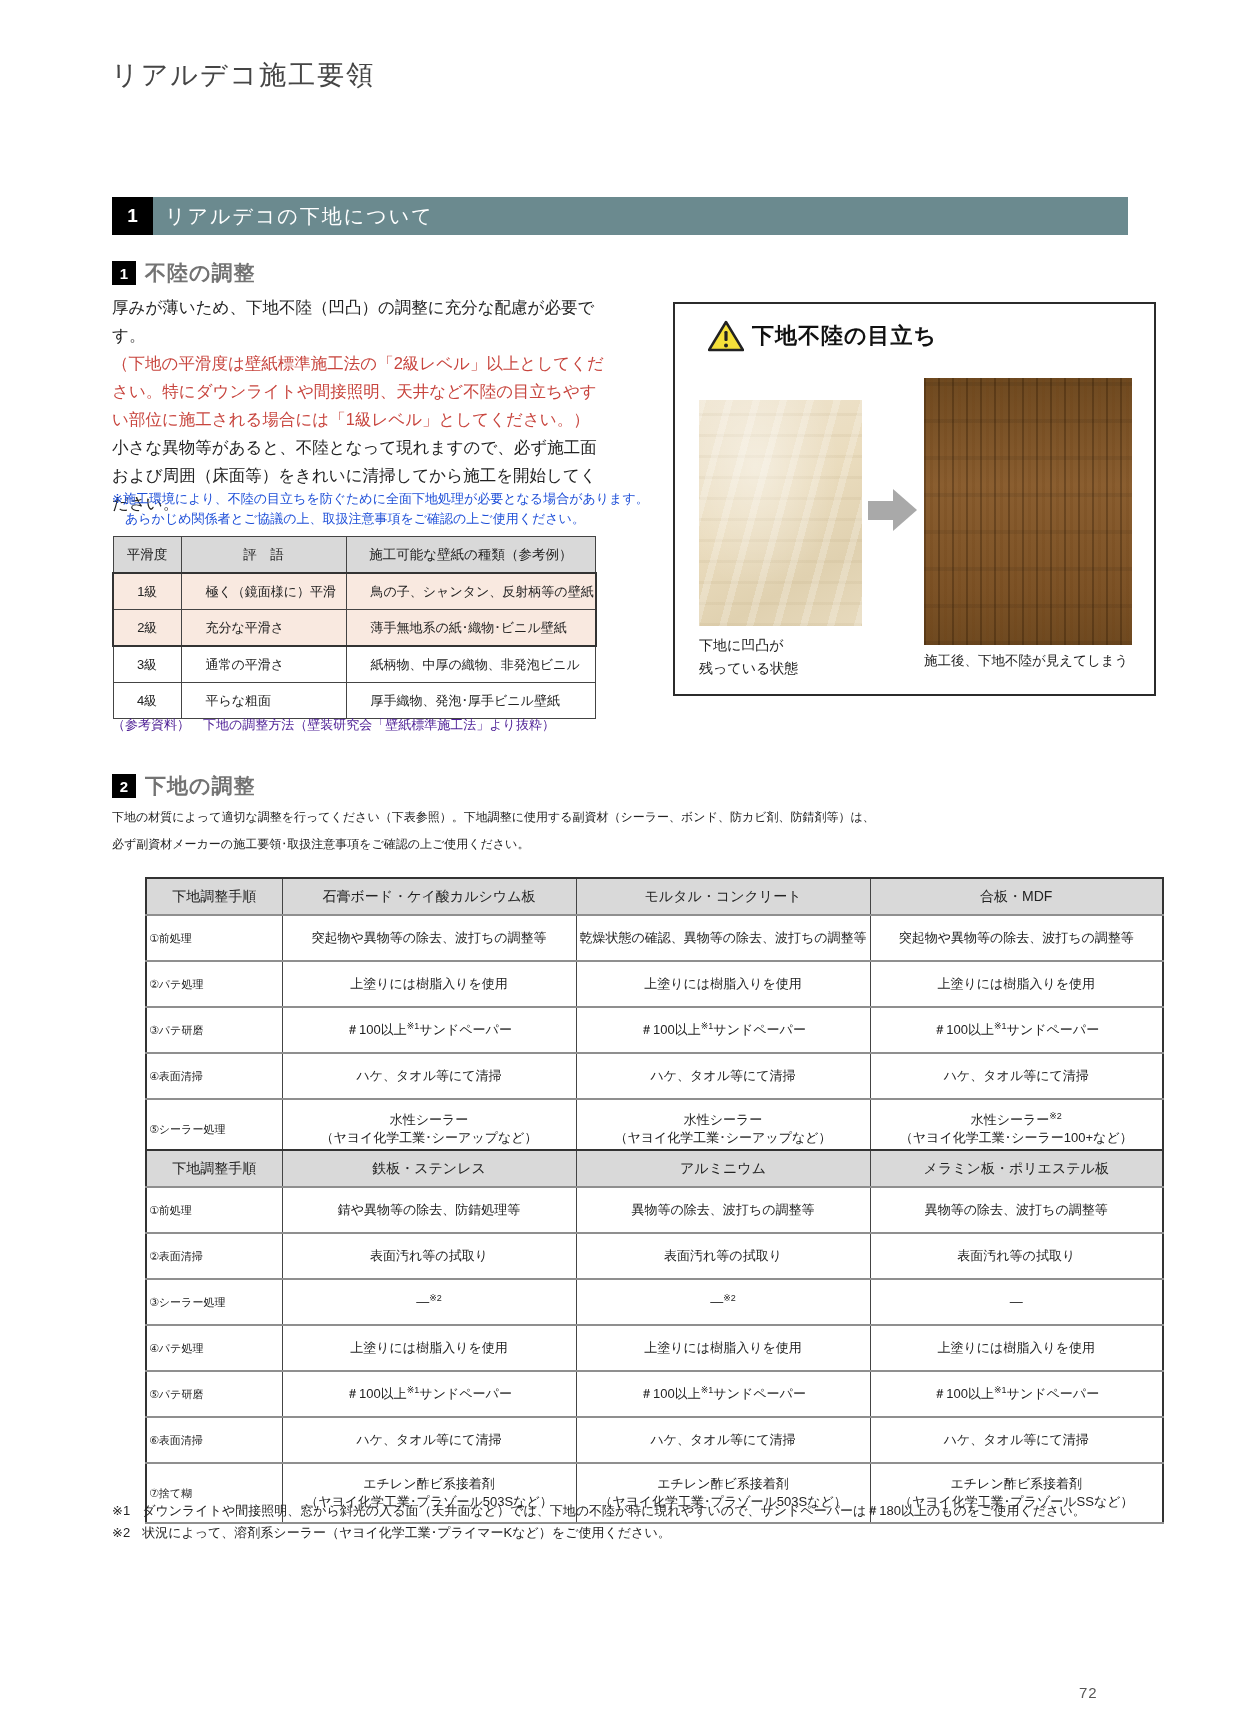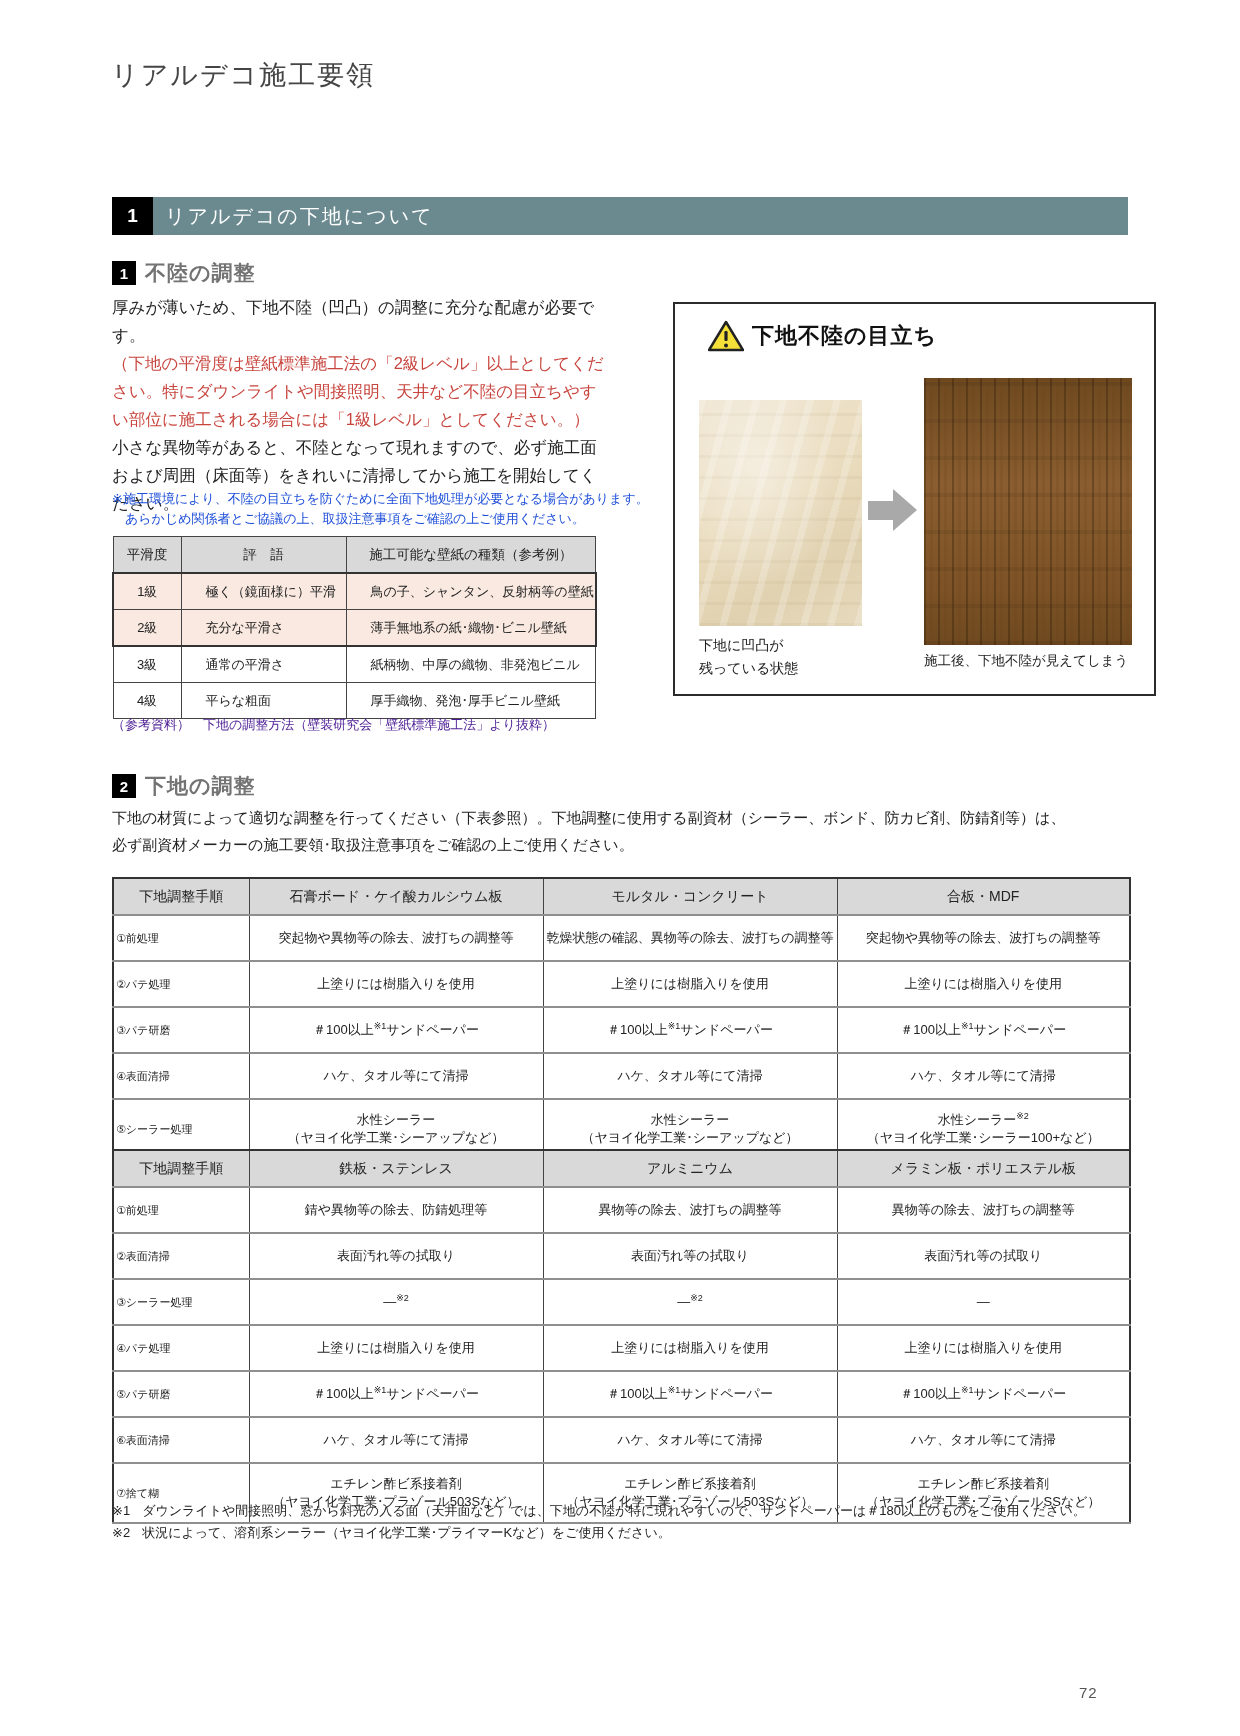--- a/index.html
+++ b/index.html
@@ -56,23 +56,23 @@
       repeating-linear-gradient(90deg,rgba(40,20,0,0.30) 0 2px,rgba(0,0,0,0) 2px 6px,rgba(110,65,20,0.20) 6px 9px,rgba(0,0,0,0) 9px 14px),
       repeating-linear-gradient(0deg,rgba(0,0,0,0.07) 0 4px,rgba(0,0,0,0) 4px 37px),
       linear-gradient(180deg,#6e4920 0%,#8a5e30 40%,#7c5226 80%,#6e4920 100%);}
   .arrow{position:absolute;left:193px;top:185px;width:50px;height:43px;}
   .arrow .bar{position:absolute;left:0;top:12px;width:25px;height:19px;background:#a9a9a9;}
   .arrow .tri{position:absolute;left:25px;top:0;width:0;height:0;
     border-top:21px solid transparent;border-bottom:21px solid transparent;border-left:24px solid #a9a9a9;}
   .cap-left{position:absolute;left:24px;top:330px;font-size:14px;line-height:23px;color:#222;}
   .cap-right{position:absolute;left:249px;top:348px;font-size:13.5px;color:#222;}
   
-  .intro{position:absolute;left:112px;top:804px;width:1020px;font-size:15px;line-height:27px;}
-  
-  table.steps{border-collapse:collapse;font-size:13px;table-layout:fixed;width:1017px;}
+  .intro{position:absolute;left:112px;top:804px;width:1020px;font-size:12px;line-height:27px;}
+  
+  table.steps{border-collapse:collapse;font-size:13px;table-layout:fixed;width:1017px;margin-left:33px;}
   table.steps col.c0{width:136px;} table.steps col.c1{width:294px;}
   table.steps col.c2{width:294px;} table.steps col.c3{width:293px;}
   table.steps th{background:#d9d9d9;font-weight:normal;height:33px;border:1px solid #444;font-size:14px;}
   table.steps td{height:42px;border-left:1px solid #444;border-right:1px solid #444;
     border-top:2px solid #8f8f8f;border-bottom:2px solid #8f8f8f;
     text-align:center;white-space:nowrap;line-height:18px;}
   table.steps{border:2px solid #333;}
   table.steps td.rowlabel{text-align:left;padding-left:2px;font-size:11px;}
   table.steps tr.tall td{height:56px;}
   #tableA-wrap{position:absolute;left:112px;top:877px;}

